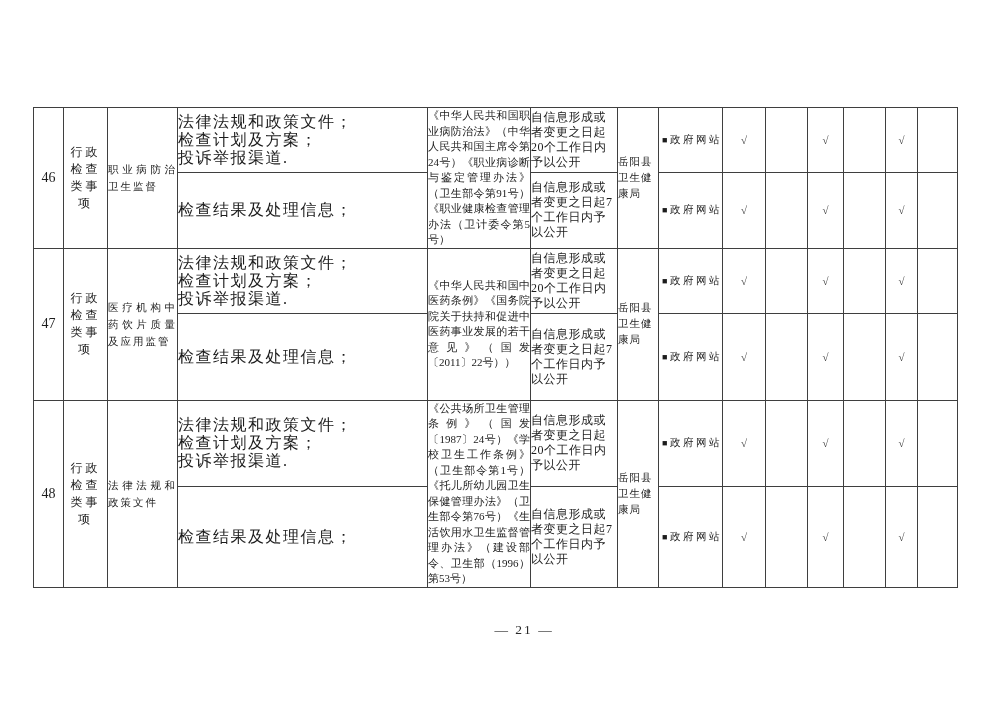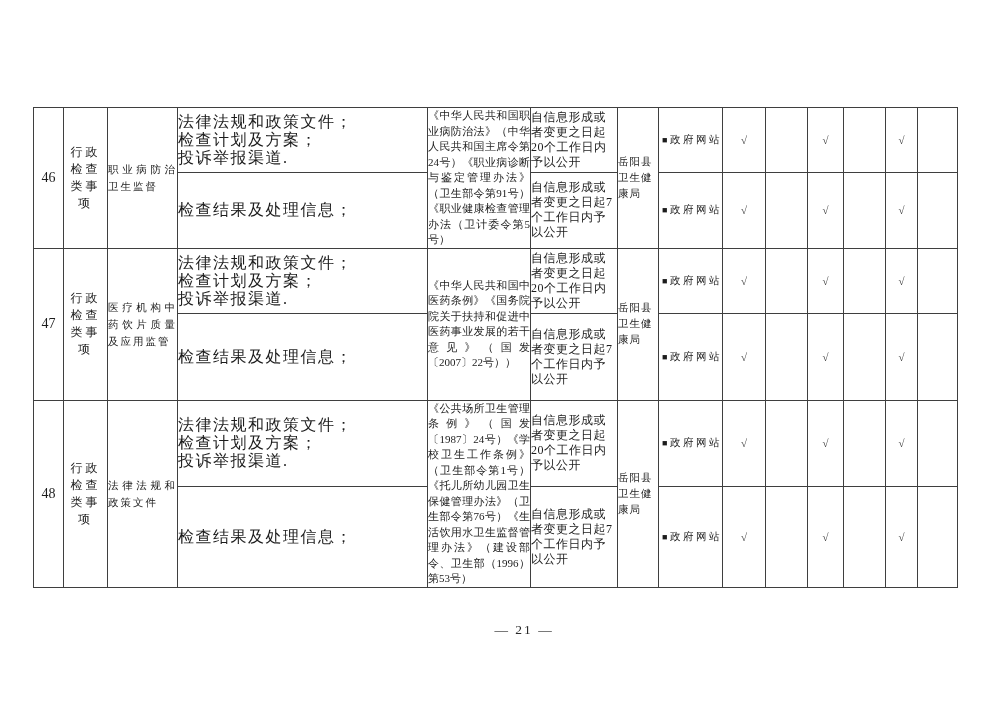--- a/index.html
+++ b/index.html
@@ -102,21 +102,21 @@
       <td class="check"></td>
     </tr>
 
     <tr style="height:65px">
       <td class="seq" rowspan="2">47</td>
       <td class="cat" rowspan="2">行政检查类事项</td>
       <td class="item" rowspan="2">医疗机构中药饮片质量及应用监管</td>
       <td class="content">法律法规和政策文件；
 检查计划及方案；
 投诉举报渠道.</td>
-      <td class="legal" rowspan="2">《中华人民共和国中医药条例》《国务院院关于扶持和促进中医药事业发展的若干意见》（国发〔2007〕22号））</td>
+      <td class="legal" rowspan="2">《中华人民共和国中医药条例》《国务院院关于扶持和促进中医药事业发展的若干意见》（国发〔2011〕22号））</td>
       <td class="time">自信息形成或者变更之日起20个工作日内予以公开</td>
       <td class="unit" rowspan="2">岳阳县卫生健康局</td>
       <td class="channel"><span class="sq">■</span><span>政府网站</span></td>
       <td class="check">√</td>
       <td class="check"></td>
       <td class="check">√</td>
       <td class="check"></td>
       <td class="check">√</td>
       <td class="check"></td>
     </tr>

